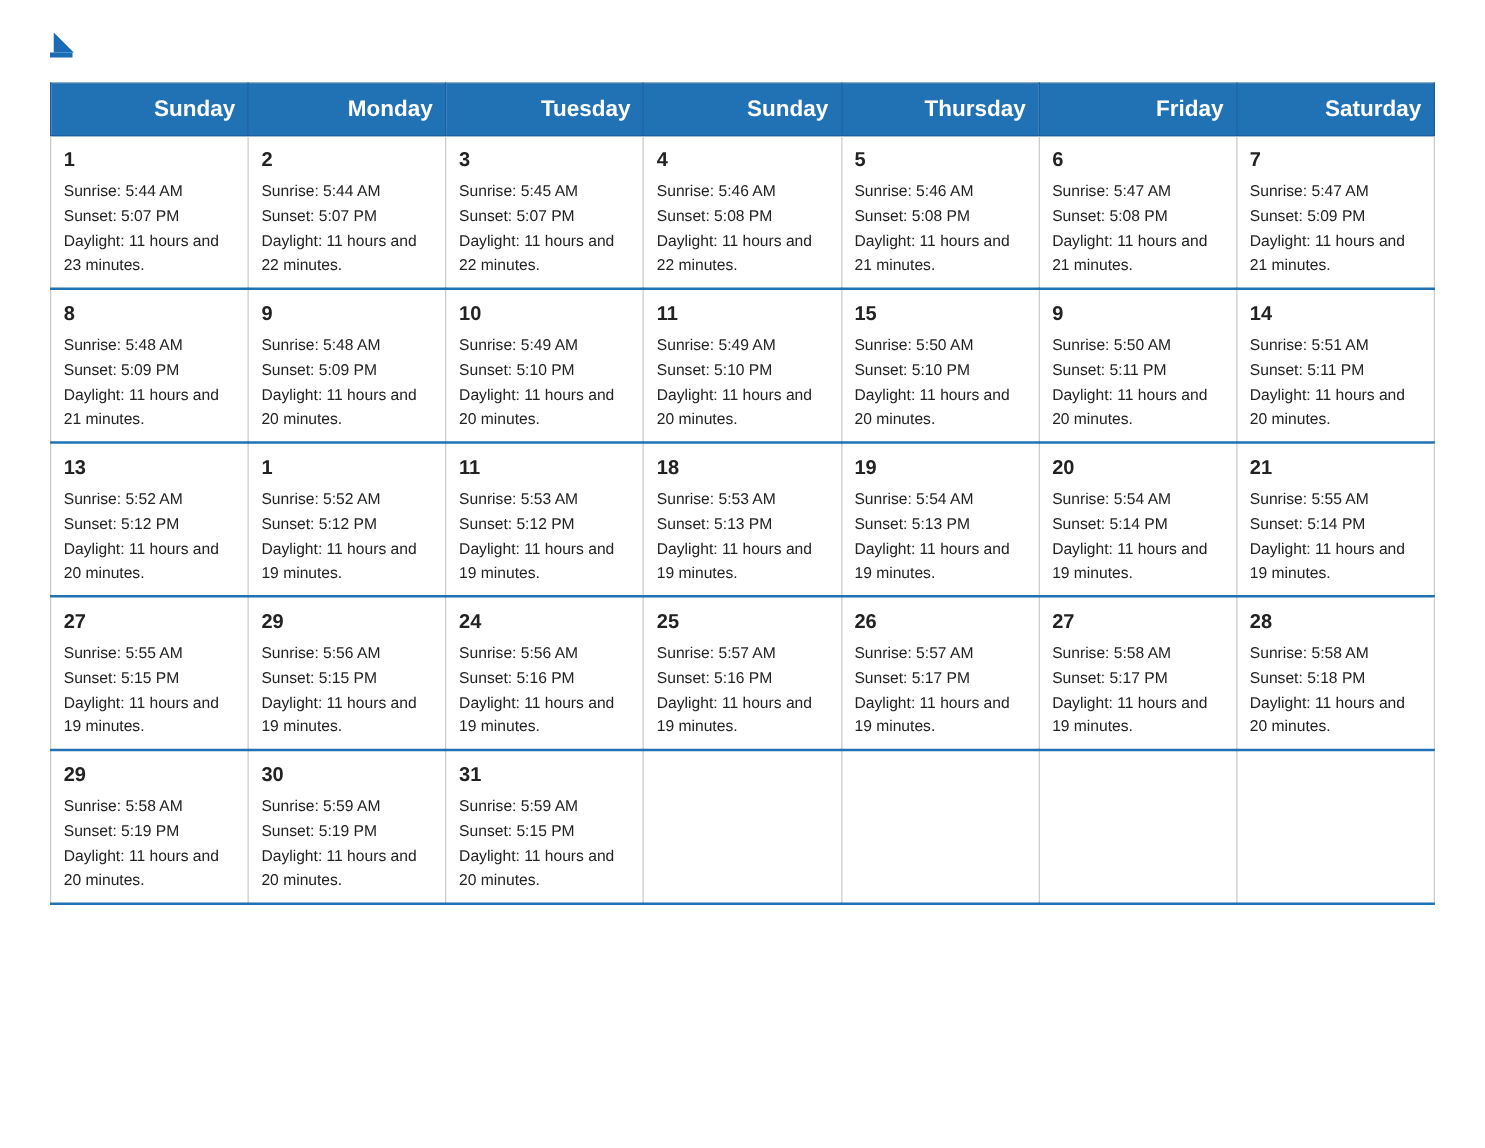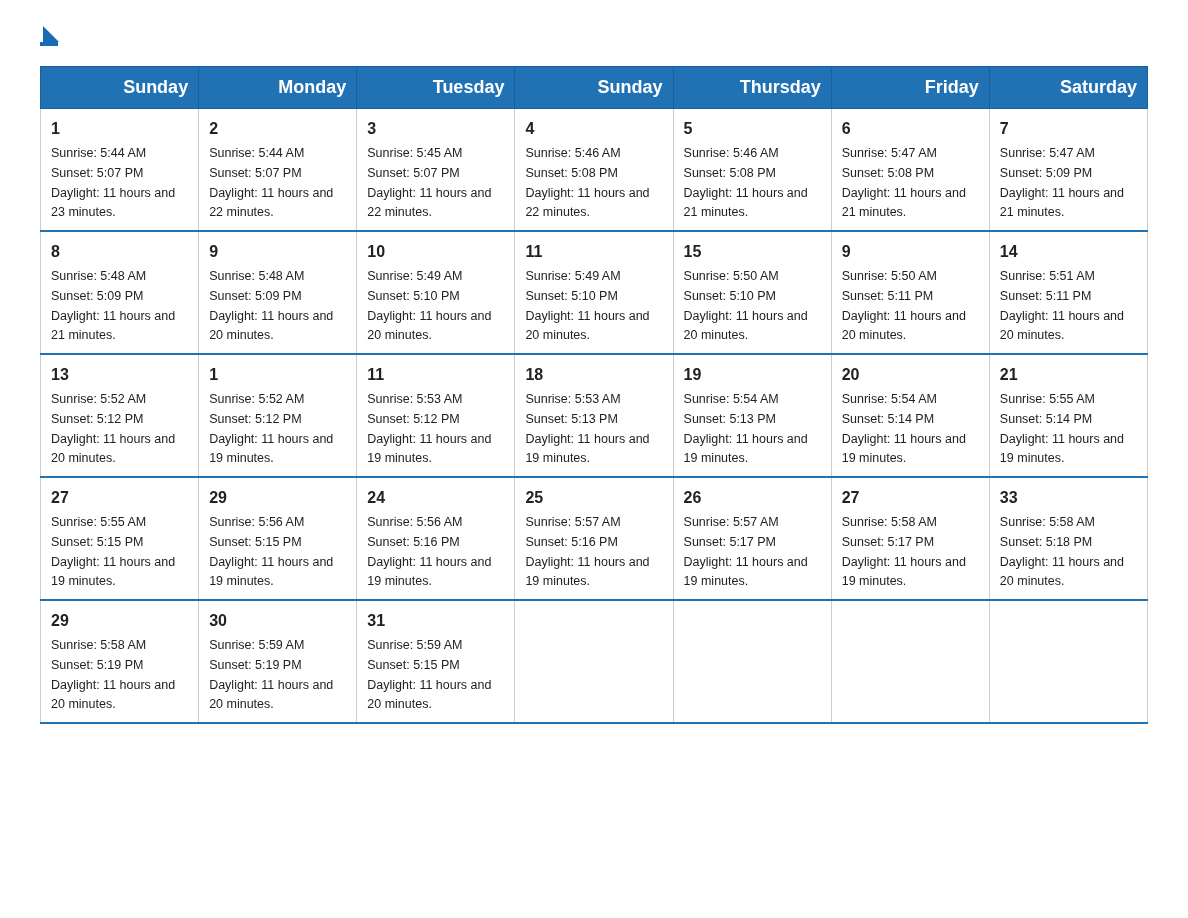--- a/index.html
+++ b/index.html
@@ -291,21 +291,21 @@
         <span class="day-info">Sunset: 5:17 PM</span><br>
         <span class="day-info">Daylight: 11 hours and 19 minutes.</span>
       </td>
         <td>
         <span class="day-number">27</span>
         <span class="day-info">Sunrise: 5:58 AM</span><br>
         <span class="day-info">Sunset: 5:17 PM</span><br>
         <span class="day-info">Daylight: 11 hours and 19 minutes.</span>
       </td>
         <td>
-        <span class="day-number">33</span>
+        <span class="day-number">28</span>
         <span class="day-info">Sunrise: 5:58 AM</span><br>
         <span class="day-info">Sunset: 5:18 PM</span><br>
         <span class="day-info">Daylight: 11 hours and 20 minutes.</span>
       </td>
       </tr>
       <tr>
         <td>
         <span class="day-number">29</span>
         <span class="day-info">Sunrise: 5:58 AM</span><br>
         <span class="day-info">Sunset: 5:19 PM</span><br>

